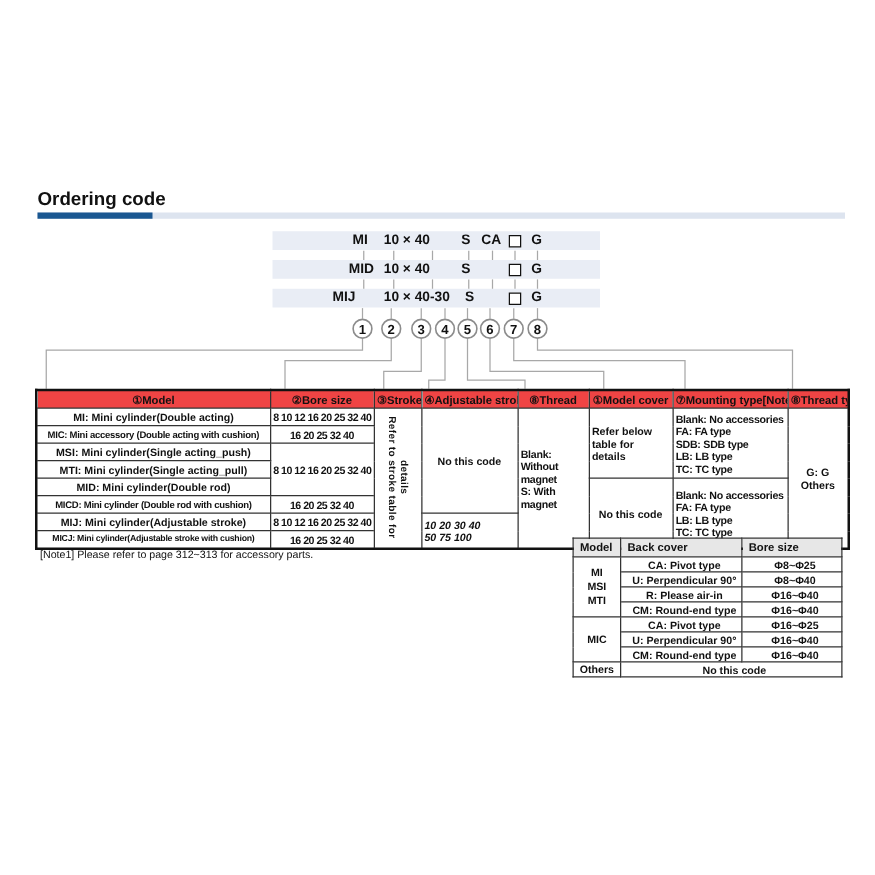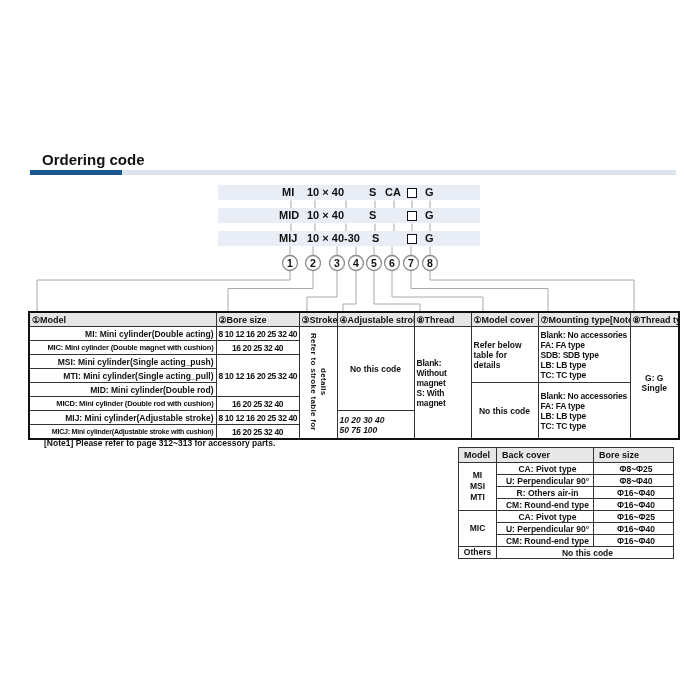--- a/index.html
+++ b/index.html
@@ -1,53 +1,53 @@
 <!DOCTYPE html>
 <html><head>
 <meta charset="utf-8">
 <style>
   html,body { margin:0; padding:0; background:#fff; }
   .canvas {
     position:relative; width:700px; height:700px; background:#ffffff;
     font-family:"Liberation Sans", sans-serif; color:#111; overflow:hidden;
   }
   
-  .page-title { position:absolute; left:30px; top:151px; font-size:15px; font-weight:bold; color:#111;margin-left:12px; }
+  .page-title { position:absolute; left:30px; top:151px; font-size:15px; font-weight:bold; color:#111; }
   .title-rule { position:absolute; left:30px; top:170px; width:646px; height:5px; background:#dde4ef; }
   .title-rule-accent { position:absolute; left:0; top:0; width:92px; height:5px; background:#1a5791; }
   
   .code-band { position:absolute; left:218px; width:262px; height:15px; background:#e9edf5; }
   .code-seg { position:absolute; font-size:11px; font-weight:bold; line-height:15px; white-space:nowrap; }
   .code-box { position:absolute; width:8px; height:8px; border:1.4px solid #111; background:#fff; }
   
   .wires { position:absolute; left:0; top:0; width:700px; height:700px; pointer-events:none; }
   .wires polyline, .wires line { stroke:#a8a8a8; stroke-width:1; fill:none; }
   .wires circle { fill:#fff; stroke:#8c8c8c; stroke-width:1.3; }
   .wires text { font-family:"Liberation Sans", sans-serif; font-size:10.5px; font-weight:bold; fill:#111; text-anchor:middle; }
   
   table.main { position:absolute; left:28px; top:311px; width:650px; border-collapse:collapse; table-layout:fixed; border:2px solid #111; }
   table.main th, table.main td { border:1px solid #333; padding:0 2px; font-weight:bold; color:#111; overflow:hidden; }
-  table.main th { font-size:9px; text-align:left; height:13px; background:#e5e5e5; white-space:nowrap; }
+  table.main th { font-size:9px; text-align:center; height:13px; background:#ef4444; white-space:nowrap; }
   table.main td { font-size:8.5px; height:13px; }
-  td.model { text-align:right; white-space:nowrap; padding-left:3px; }
+  td.model { text-align:center; white-space:nowrap; padding-left:3px; }
   td.model.c1 { font-size:7.6px; letter-spacing:-0.2px; }
   td.model.c2 { font-size:7px; letter-spacing:-0.2px; }
   td.bore { font-size:7.5px; letter-spacing:-0.4px; white-space:nowrap; padding-left:2px;text-align:center; }
   td.stroke { text-align:center; vertical-align:middle; }
   td.stroke div { writing-mode:vertical-lr; display:inline-block; max-height:102px; font-size:8px; line-height:10px; letter-spacing:0.3px; }
   td.center { text-align:center; vertical-align:middle; }
   td.pre { white-space:pre-line; line-height:10px; vertical-align:middle; }
   td.adj-b { font-size:7.8px; padding-left:4px;font-style:italic; }
   td.magnet { font-size:7.5px; padding-left:3px; letter-spacing:-0.2px; }
   td.backc { font-size:8px; padding-left:3px;margin-top:31px; }
   td.mount { font-size:7.8px; padding-left:3px; letter-spacing:-0.2px; }
   
-  .note { position:absolute; left:44px; top:438px; font-size:8.5px; font-weight:bold; }
-  
-  table.bc { position:absolute; left:458px; top:447px; width:215px; border-collapse:collapse; table-layout:fixed; border:1.5px solid #111;padding-left:20px; }
+  .note { position:absolute; left:32px; top:438px; font-size:8.5px; font-weight:normal; }
+  
+  table.bc { position:absolute; left:458px; top:430px; width:215px; border-collapse:collapse; table-layout:fixed; border:1.5px solid #111;padding-left:20px; }
   table.bc th, table.bc td { border:1px solid #333; font-weight:bold; color:#111; overflow:hidden; }
   table.bc th { font-size:9px; height:12px; background:#e7e7e7; text-align:left; padding-left:5px; }
   table.bc th.m { text-align:center; padding-left:0; }
   table.bc td { font-size:8.5px; height:11px; padding:0 0 0 5px; white-space:nowrap;text-align:center; }
   table.bc td.group { text-align:center; vertical-align:middle; white-space:pre-line; line-height:11px; padding:0; }
 </style>
 </head>
 <body>
 
 <div class="canvas">
@@ -67,21 +67,21 @@
   <span class="code-seg" style="left:385px;top:185px">CA</span>
   <span class="code-box" style="left:407px;top:188px"></span>
   <span class="code-seg" style="left:425px;top:185px">G</span>
 
   <span class="code-seg" style="left:279px;top:208px">MID</span>
   <span class="code-seg" style="left:307px;top:208px">10 × 40</span>
   <span class="code-seg" style="left:369px;top:208px">S</span>
   <span class="code-box" style="left:407px;top:211px"></span>
   <span class="code-seg" style="left:425px;top:208px">G</span>
 
-  <span class="code-seg" style="left:279px;top:231px">MIJ</span>
+  <span class="code-seg" style="left:266px;top:231px">MIJ</span>
   <span class="code-seg" style="left:307px;top:231px">10 × 40-30</span>
   <span class="code-seg" style="left:372px;top:231px">S</span>
   <span class="code-box" style="left:407px;top:234px"></span>
   <span class="code-seg" style="left:425px;top:231px">G</span>
 
   <svg class="wires" viewBox="0 0 700 700">
 
     <g>
       <line x1="291" y1="200.5" x2="291" y2="208"></line>
         <line x1="315" y1="200.5" x2="315" y2="208"></line>
@@ -166,24 +166,24 @@
       <td class="stroke" rowspan="8"><div>Refer to stroke table for details</div></td>
       <td class="center" rowspan="6">No this code</td>
       <td class="magnet pre" rowspan="8">Blank: Without magnet
 S: With magnet</td>
       <td class="backc pre" rowspan="4">Refer below table for details</td>
       <td class="mount pre" rowspan="4">Blank: No accessories
 FA: FA type
 SDB: SDB type
 LB: LB type
 TC: TC type</td>
-      <td class="center" rowspan="8">G: G Single</td>
-    </tr>
-    <tr>
-      <td class="model c1">MIC: Mini cylinder (Double magnet with cushion)</td>
+      <td class="center" rowspan="8">G: G Others</td>
+    </tr>
+    <tr>
+      <td class="model c1">MIC: Mini accessory (Double acting with cushion)</td>
       <td class="bore">16 20 25 32 40</td>
     </tr>
     <tr>
       <td class="model">MSI: Mini cylinder(Single acting_push)</td>
       <td class="bore" rowspan="3">8 10 12 16 20 25 32 40</td>
     </tr>
     <tr>
       <td class="model">MTI: Mini cylinder(Single acting_pull)</td>
     </tr>
     <tr>
@@ -230,21 +230,21 @@
 MSI
 MTI</td>
       <td>CA: Pivot type</td>
       <td>Φ8~Φ25</td>
     </tr>
     <tr>
       <td>U: Perpendicular 90°</td>
       <td>Φ8~Φ40</td>
     </tr>
     <tr>
-      <td>R: Others air-in</td>
+      <td>R: Please air-in</td>
       <td>Φ16~Φ40</td>
     </tr>
     <tr>
       <td>CM: Round-end type</td>
       <td>Φ16~Φ40</td>
     </tr>
     <tr>
       <td class="group" rowspan="3">MIC</td>
       <td>CA: Pivot type</td>
       <td>Φ16~Φ25</td>

